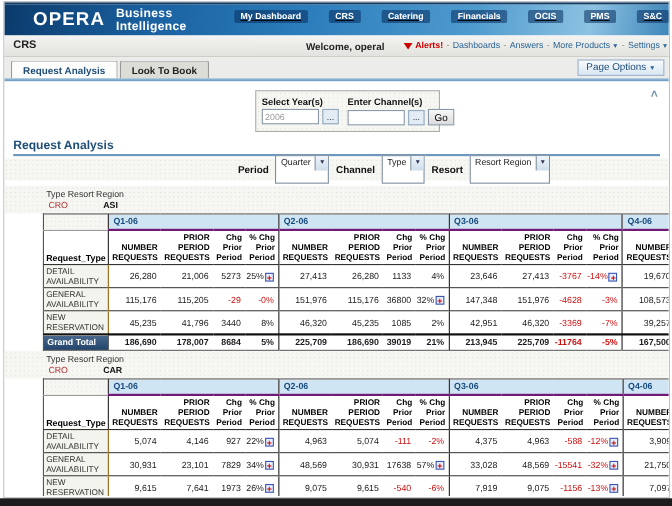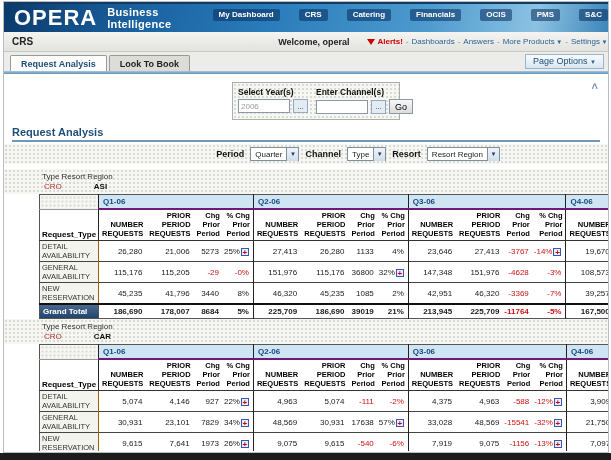--- a/index.html
+++ b/index.html
@@ -2,23 +2,23 @@
 <html><head>
 <meta charset="utf-8">
 <style>
   * { box-sizing: border-box; margin: 0; padding: 0; }
   html,body { width:611px; height:460px; overflow:hidden; font-family:"Liberation Sans",sans-serif; background:#fff; }
   .frame { position:absolute; top:1px; left:3px; right:2px; bottom:7px; border:1px solid #b8bec4; background:#fff; overflow:hidden; }
   .bottom-edge { position:absolute; left:0; right:0; bottom:0; height:7px; background:#1c1c1c; }
 
   
   .banner { height:30px; background:linear-gradient(100deg,#0b3a6b 0%,#1a61a0 22%,#2b7dbb 45%,#4d9ace 70%,#8cc2e2 88%,#3e86ba 100%); border-top:2px solid #123a63; display:flex; align-items:center; position:relative; }
-  .logo { color:#fff; font-size:22px; font-weight:bold; letter-spacing:1px; margin-left:10px; }
+  .logo { color:#fff; font-size:17px; font-weight:bold; letter-spacing:1px; margin-left:26px; }
   .logo-sub { color:#fff; font-size:11px; font-weight:bold; margin-left:10px; letter-spacing:.3px; }
-  .banner-nav { display:flex; gap:19px; margin-left:28px; margin-top:-6px; }
+  .banner-nav { display:flex; gap:19px; margin-left:28px; margin-top:-6px;text-decoration:underline; }
   .banner-nav .nav-item { font-size:8px; font-weight:bold; color:#fff; background:rgba(8,45,95,.55); padding:1px 6px 2px; border-radius:2px; cursor:pointer; white-space:nowrap; }
 
   
   .bar2 { height:20px; background:linear-gradient(#f4f4f2,#e2e2de); border-bottom:1px solid #c9c9c4; display:flex; align-items:center; font-size:8px; }
   .module { font-size:10px; font-weight:bold; color:#222; margin-left:8px; }
   .welcome { font-weight:bold; font-size:9px; color:#222; margin-left:245px; white-space:nowrap; }
   .toplinks { margin-left:18px; display:flex; align-items:center; gap:3px; white-space:nowrap; overflow:hidden; }
   .alerts { color:#c00; font-weight:bold; cursor:pointer; }
   .funnel { display:inline-block; width:0; height:0; border-left:4px solid transparent; border-right:4px solid transparent; border-top:6px solid #c00; margin-right:2px; vertical-align:-1px; }
   .toplink { color:#2a6496; cursor:pointer; }
@@ -42,21 +42,21 @@
   .fgroup { display:flex; flex-direction:column; }
   .flabel { font-size:8.5px; font-weight:bold; color:#111; margin-bottom:2px; white-space:nowrap; }
   .frow { display:flex; align-items:center; gap:3px; }
   .fin { width:52px; height:14px; border:1px solid #8a98a8; font-size:8px; color:#999; padding:0 2px; background:#fff; }
   .dots-btn { width:15px; height:14px; font-size:8px; line-height:11px; text-align:center; background:#e3ecf4; border:1px solid #93a9bd; cursor:pointer; color:#333; }
   .go-btn { height:15px; font-size:9px; padding:0 5px; background:linear-gradient(#f7f7f7,#dcdcdc); border:1px solid #8a98a8; cursor:pointer; }
 
   .heading { margin:2px 8px 0; font-size:11px; font-weight:bold; color:#1f4e79; padding-bottom:2px; border-bottom:2px solid #6e99bd; }
   .controls-row { margin-top:2px; height:20px; display:flex; align-items:center; justify-content:flex-end; padding-right:108px; gap:6px; }
   .ctl-label { font-size:9px; font-weight:bold; color:#111; }
-  .select { display:inline-flex; align-items:center; border:1px solid #7f8fa0; background:#fff; height:14px; cursor:pointer; }
+  .select { display:inline-flex; align-items:flex-start; border:1px solid #7f8fa0; background:#fff; height:26px; cursor:pointer; }
   .select .val { font-size:8px; padding:1px 4px 0; color:#222; white-space:nowrap; }
   .select .arr { width:12px; background:linear-gradient(#eef4fa,#cfdeeb); border-left:1px solid #7f8fa0; font-size:6px; color:#335; text-align:center; line-height:13px; }
 
   .section-head { padding:3px 0 0 38px; font-size:8px; color:#333; }
   .section-sub { padding:1px 0 3px 40px; font-size:8px; }
   .cro { color:#b03030;text-align:right; }
   .region { font-weight:bold; color:#111; margin-left:32px; }
 
   table.report { border-collapse:collapse; margin-left:35px; table-layout:fixed; background:#fff; border:1px solid #555; }
   table.report th, table.report td { overflow:hidden; }

